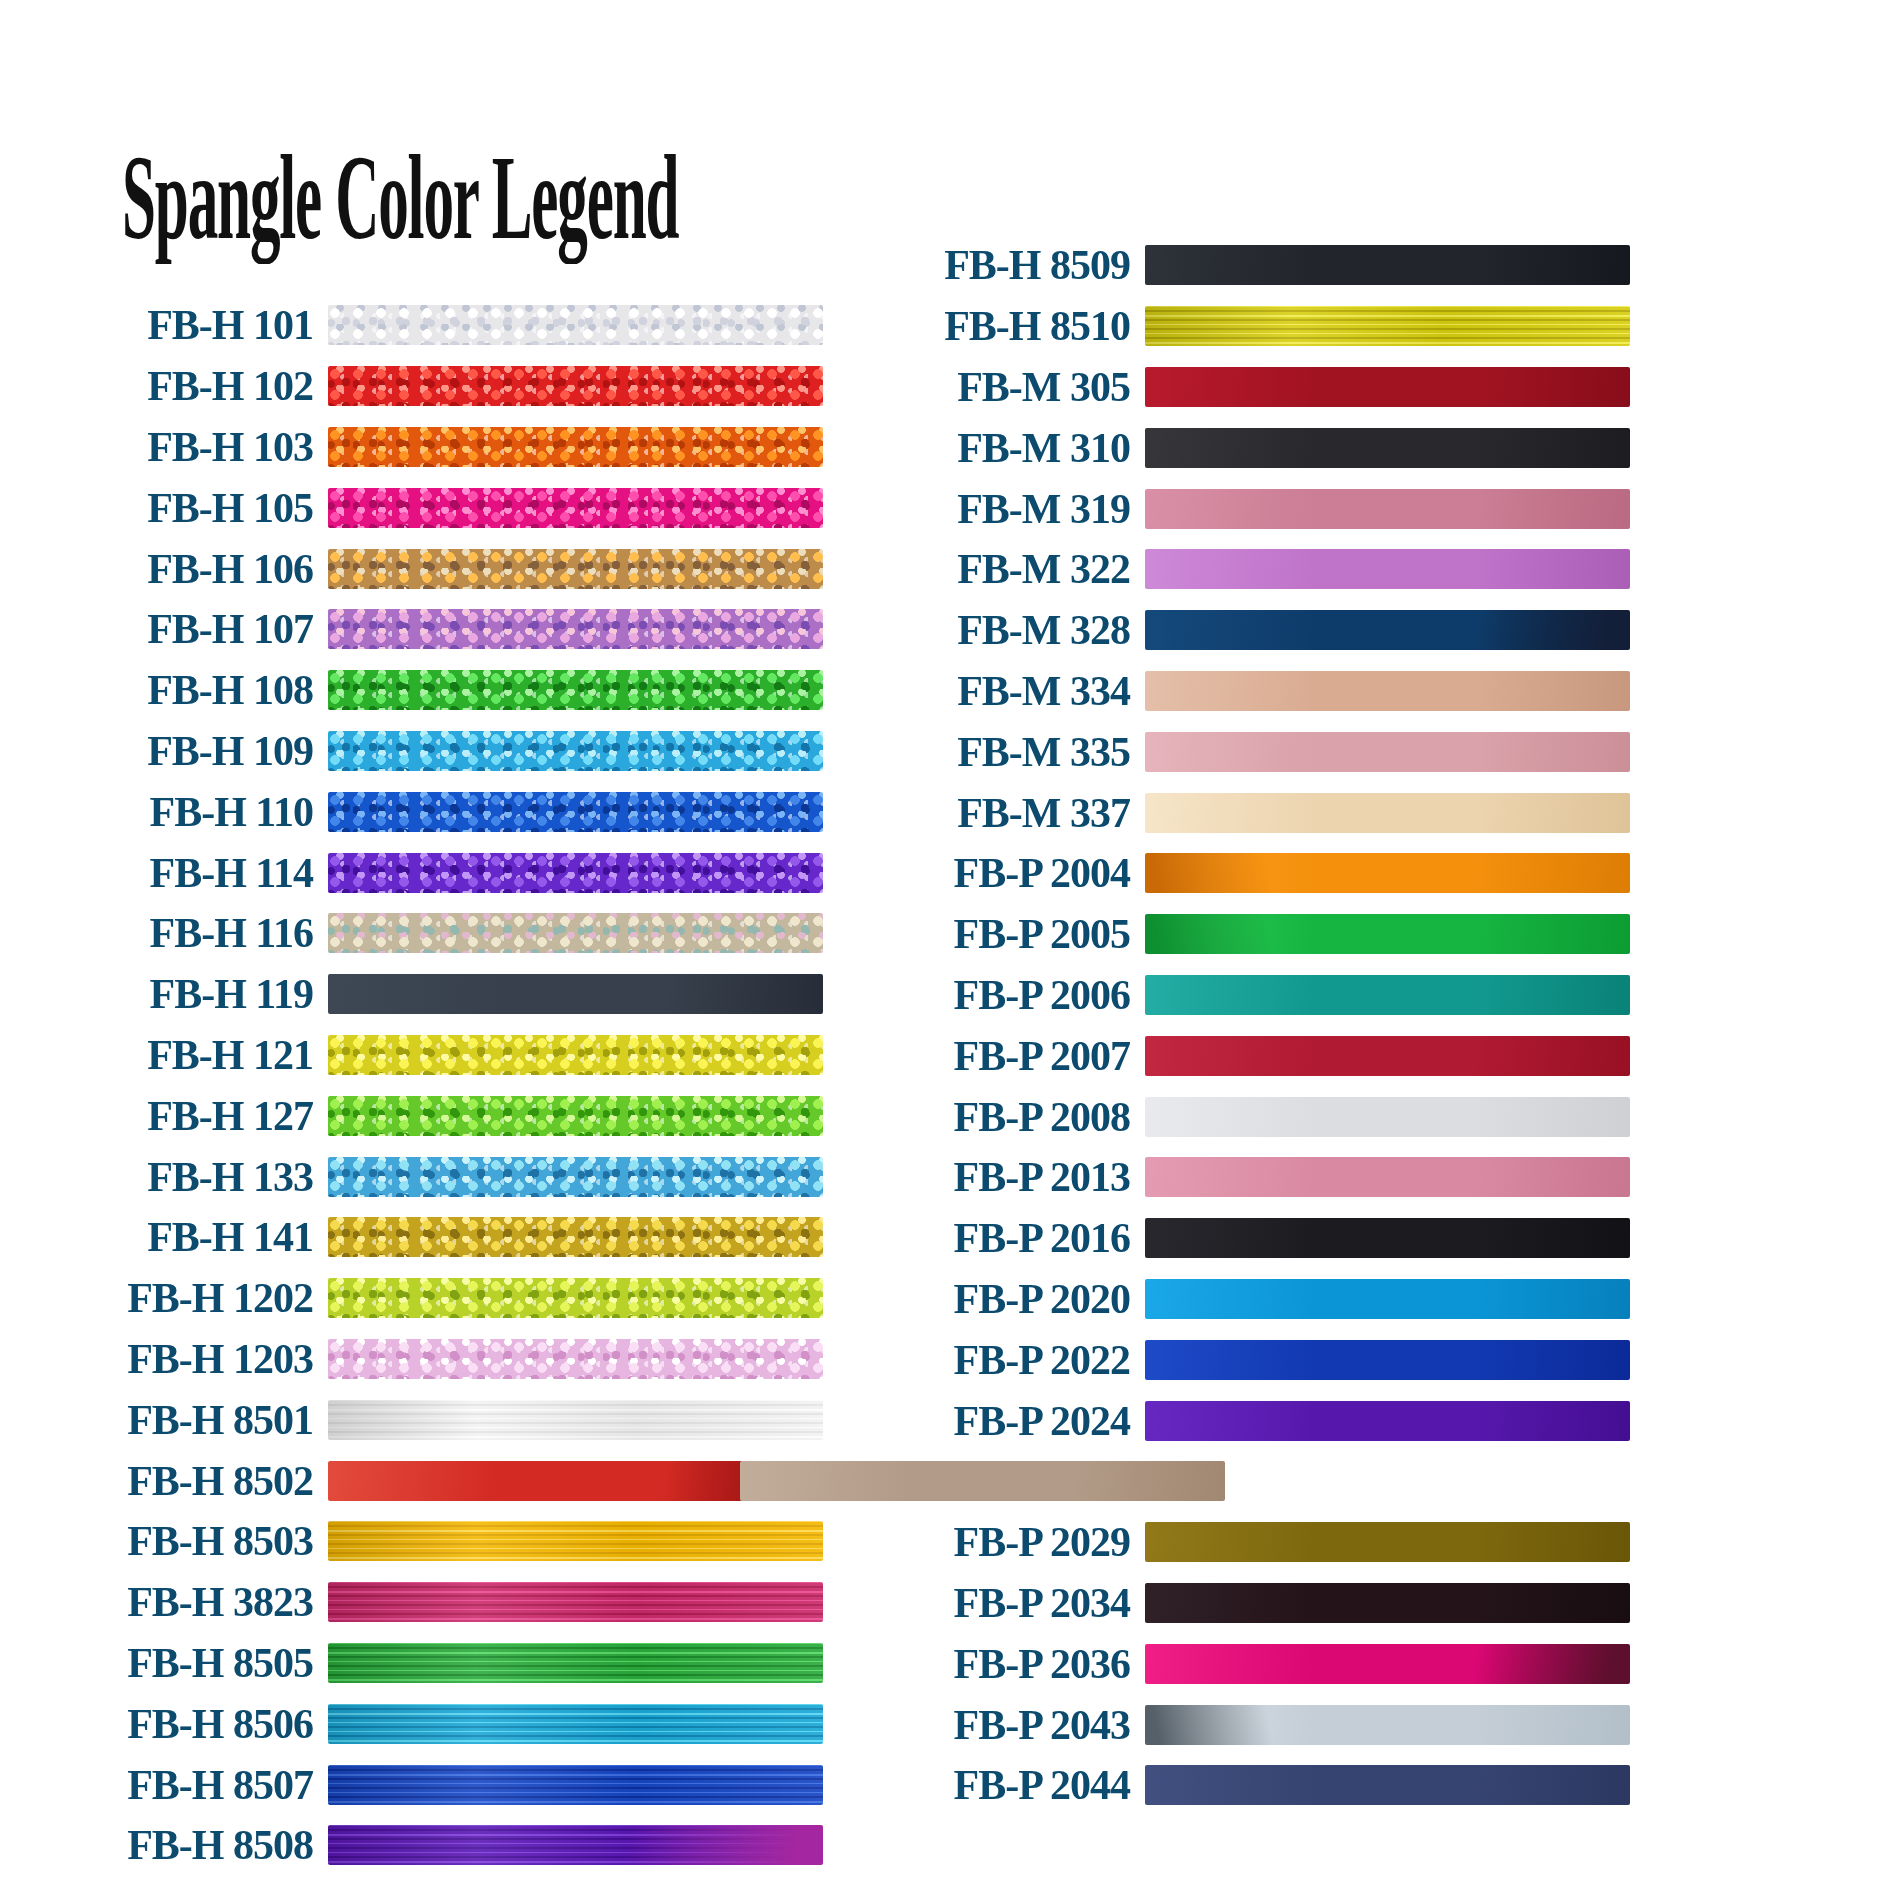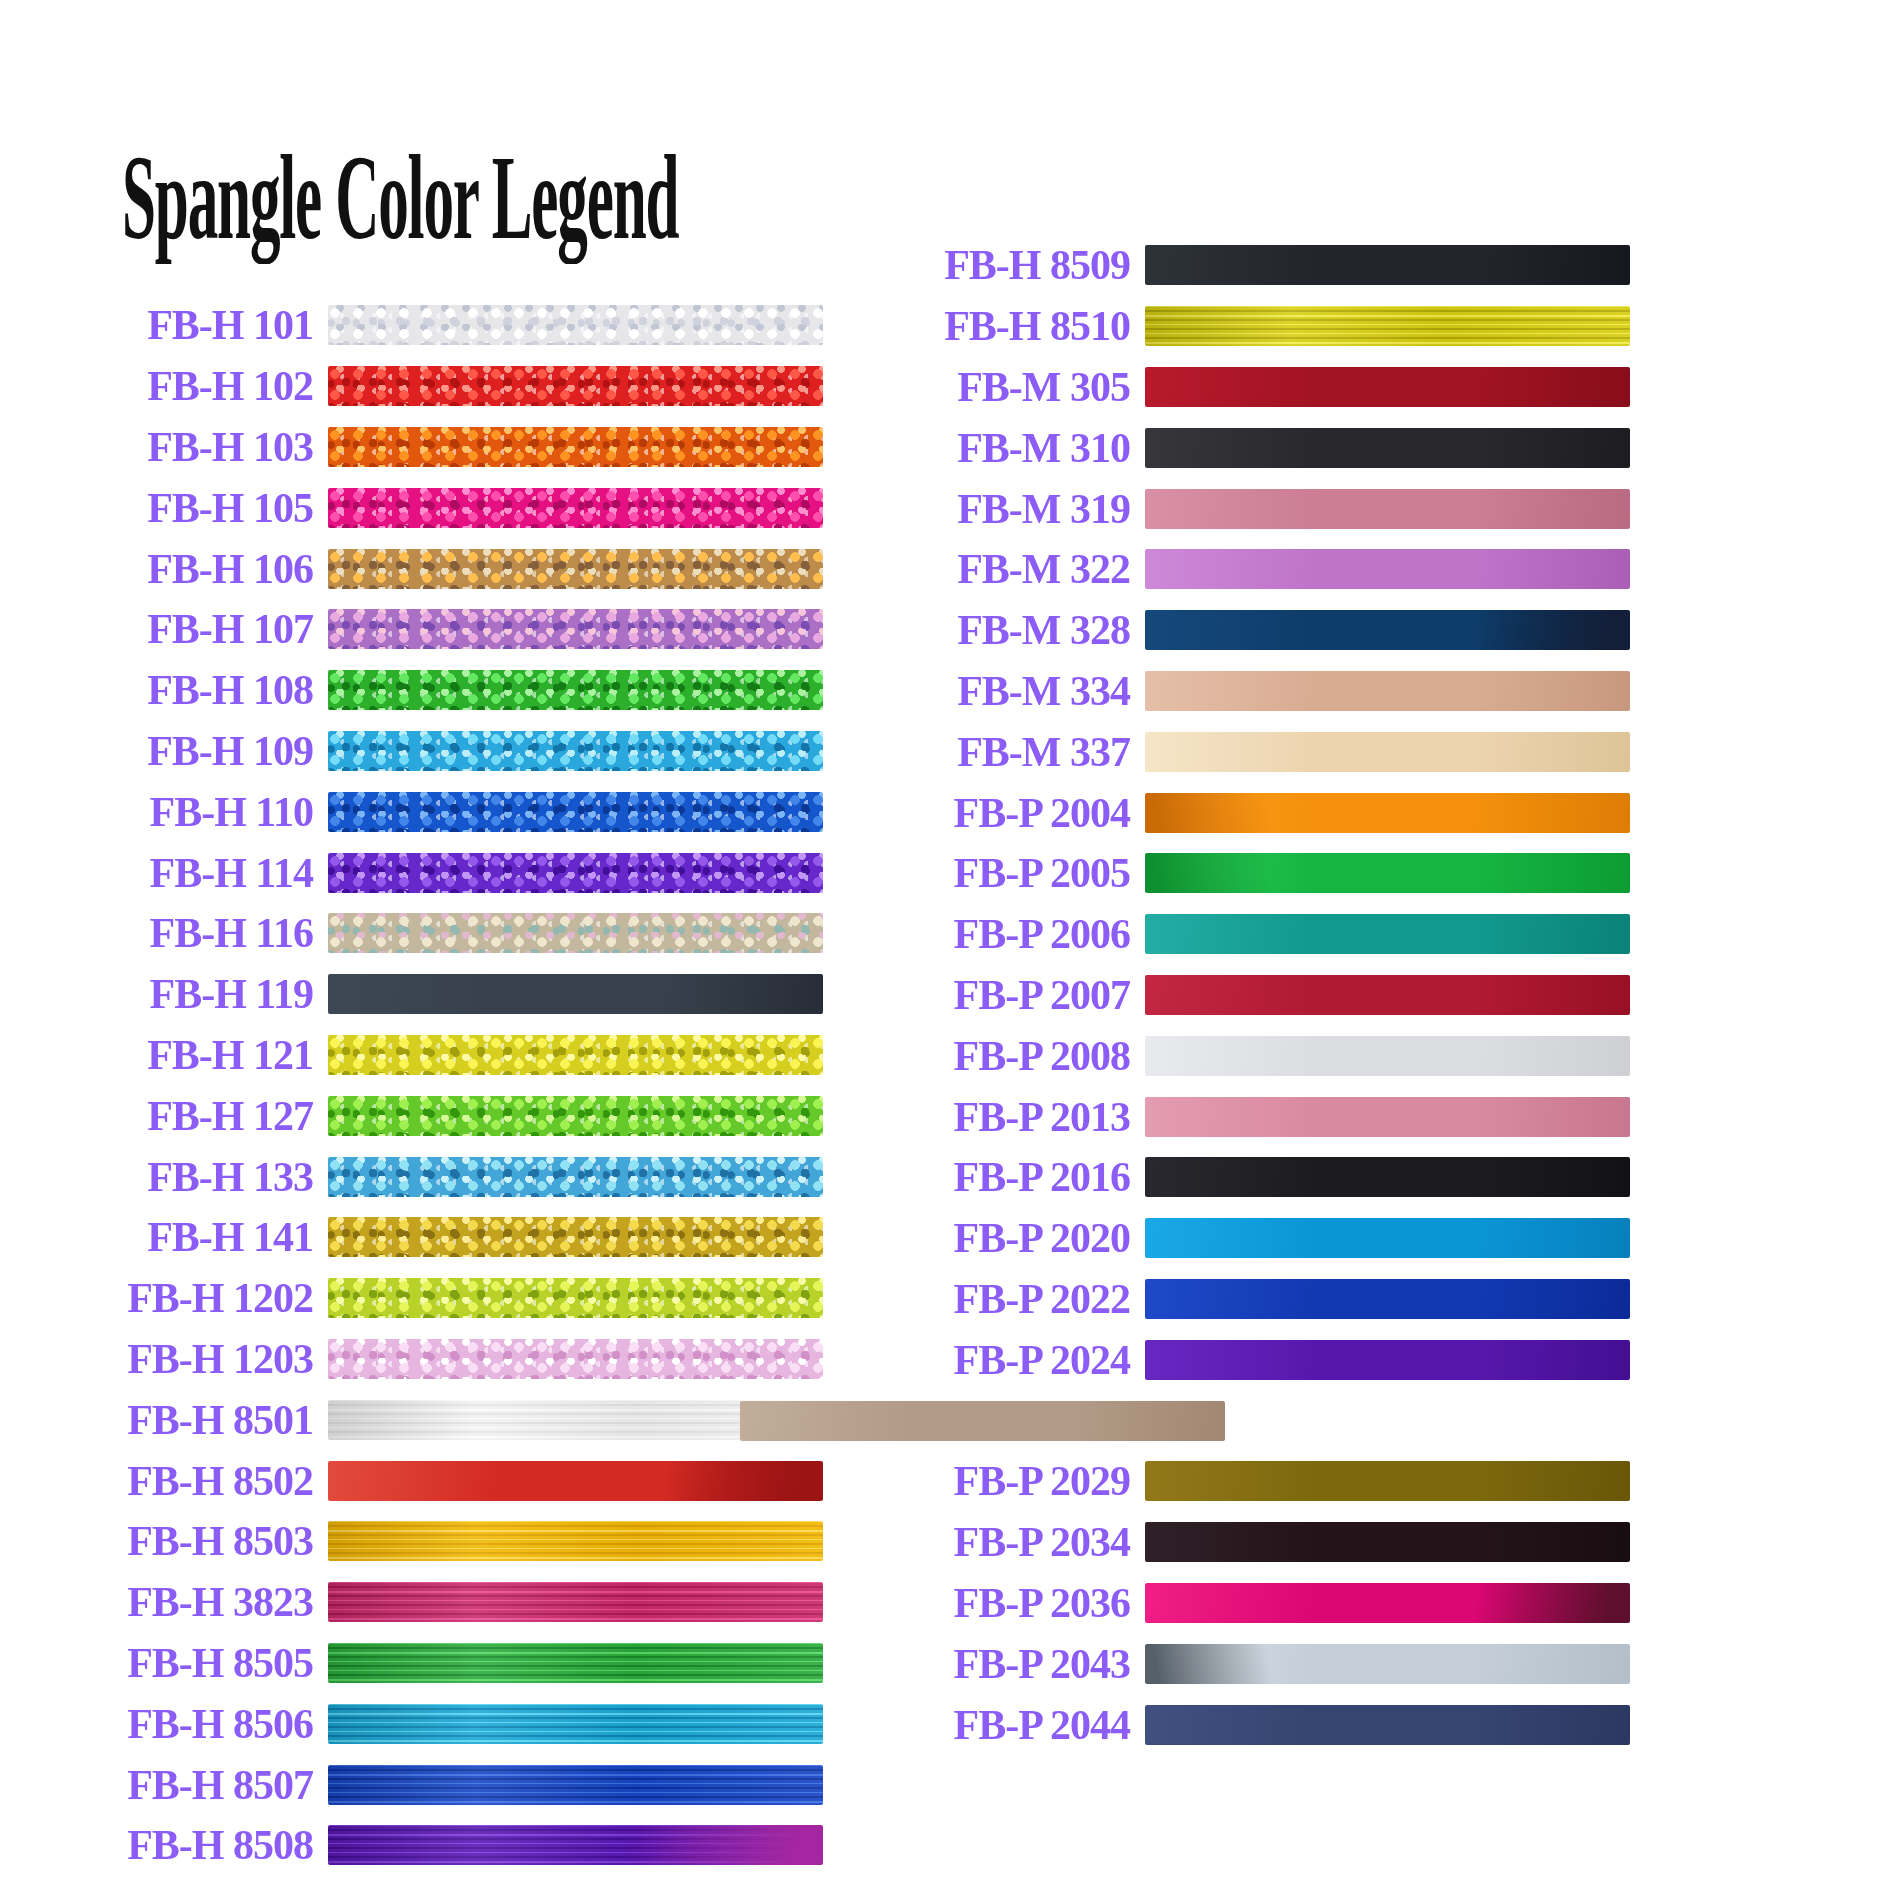--- a/index.html
+++ b/index.html
@@ -32,21 +32,21 @@
   .row{
     display:flex;
     align-items:center;
     height:60.8px;
   }
   .lbl{
     text-align:right;
     font-size:42px;
     font-weight:700;
     letter-spacing:-1px;
-    color:#8b5cf6;
+    color:#0c4a6e;
     line-height:1;
     margin-right:15px;
     white-space:nowrap;
   }
   .col-left  .lbl{width:253px;}
   .col-right .lbl{width:390px;}
   .bar{
     height:40px;
     border-radius:2px;
     flex:none;
@@ -225,20 +225,24 @@
   <div class="row">
     <div class="lbl">FB-M 328</div>
     <div class="bar" style="background-color: rgb(14, 60, 106); background-image: linear-gradient(100deg, rgba(0, 0, 0, 0) 58%, rgba(0, 0, 0, 0) 68%, rgb(19, 31, 57) 95%), linear-gradient(95deg, rgb(21, 73, 124) 0%, rgb(14, 60, 106) 35%, rgb(14, 60, 106) 68%, rgb(10, 46, 84) 100%);"></div>
   </div>
 
   <div class="row">
     <div class="lbl">FB-M 334</div>
     <div class="bar" style="background-color: rgb(217, 172, 146); background-image: linear-gradient(95deg, rgb(229, 191, 169) 0%, rgb(217, 172, 146) 35%, rgb(217, 172, 146) 68%, rgb(199, 152, 126) 100%);"></div>
   </div>
 
+  <div class="row">
+    <div class="lbl">FB-M 335</div>
+    <div class="bar" style="background-color: rgb(218, 162, 170); background-image: linear-gradient(95deg, rgb(230, 180, 188) 0%, rgb(218, 162, 170) 35%, rgb(218, 162, 170) 68%, rgb(203, 143, 152) 100%);"></div>
+  </div>
 
   <div class="row">
     <div class="lbl">FB-M 337</div>
     <div class="bar" style="background-color: rgb(236, 212, 175); background-image: linear-gradient(95deg, rgb(246, 229, 200) 0%, rgb(236, 212, 175) 35%, rgb(236, 212, 175) 68%, rgb(223, 195, 152) 100%);"></div>
   </div>
 
   <div class="row">
     <div class="lbl">FB-P 2004</div>
     <div class="bar" style="background-color: rgb(244, 144, 12); background-image: linear-gradient(260deg, rgba(0, 0, 0, 0) 74%, rgb(201, 106, 6) 97%), linear-gradient(95deg, rgb(255, 159, 31) 0%, rgb(244, 144, 12) 35%, rgb(244, 144, 12) 68%, rgb(221, 125, 5) 100%);"></div>
   </div>

